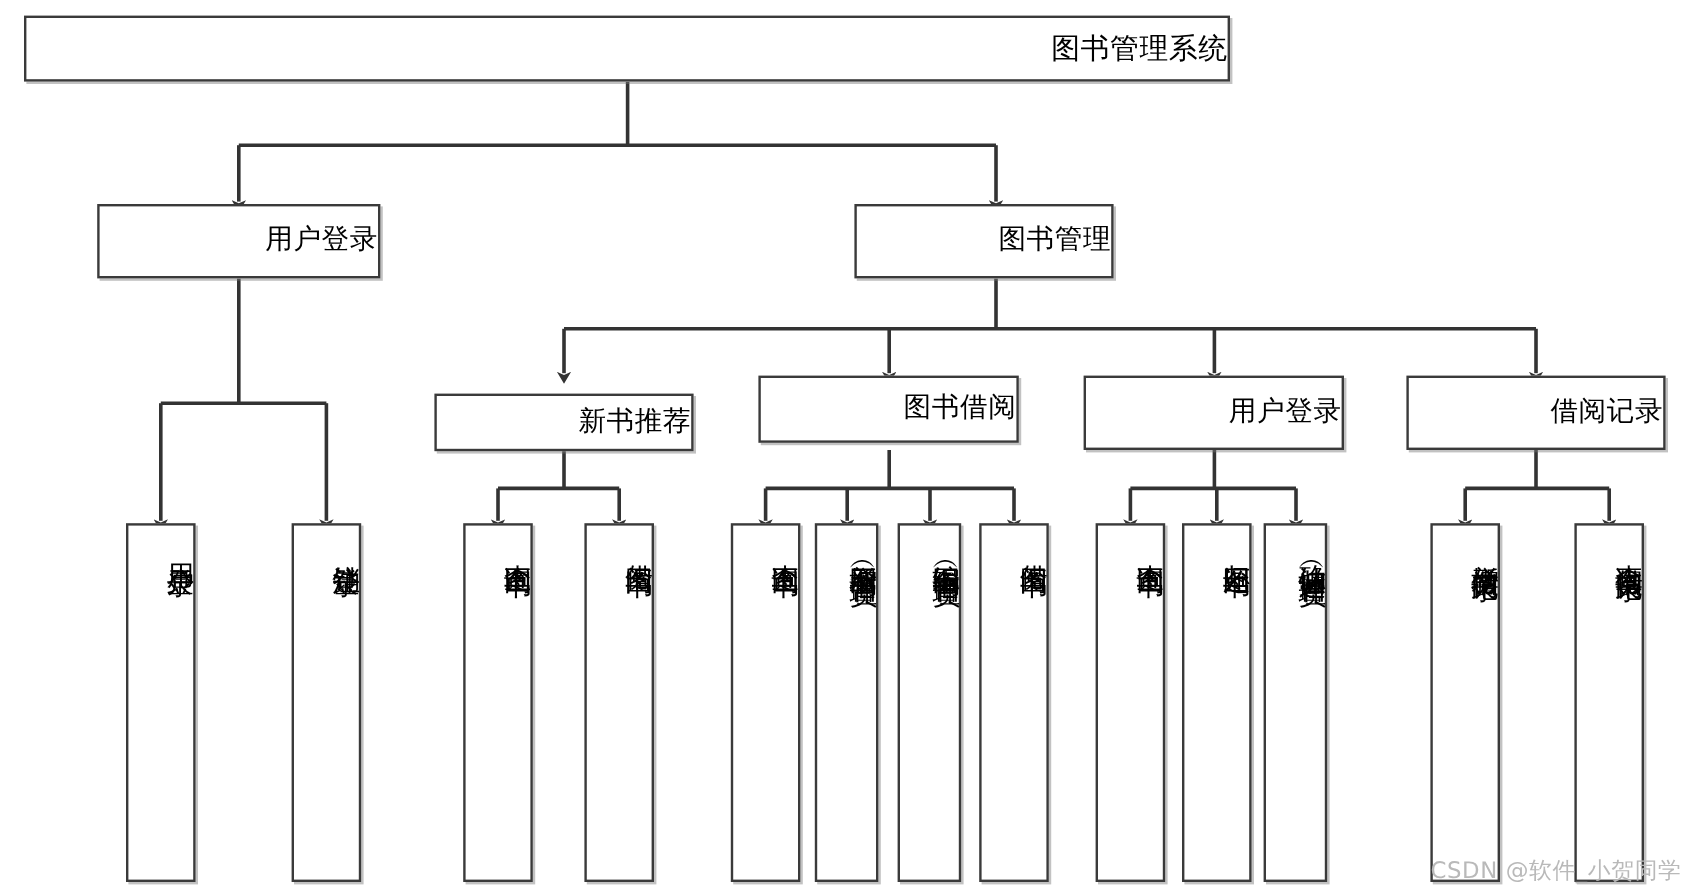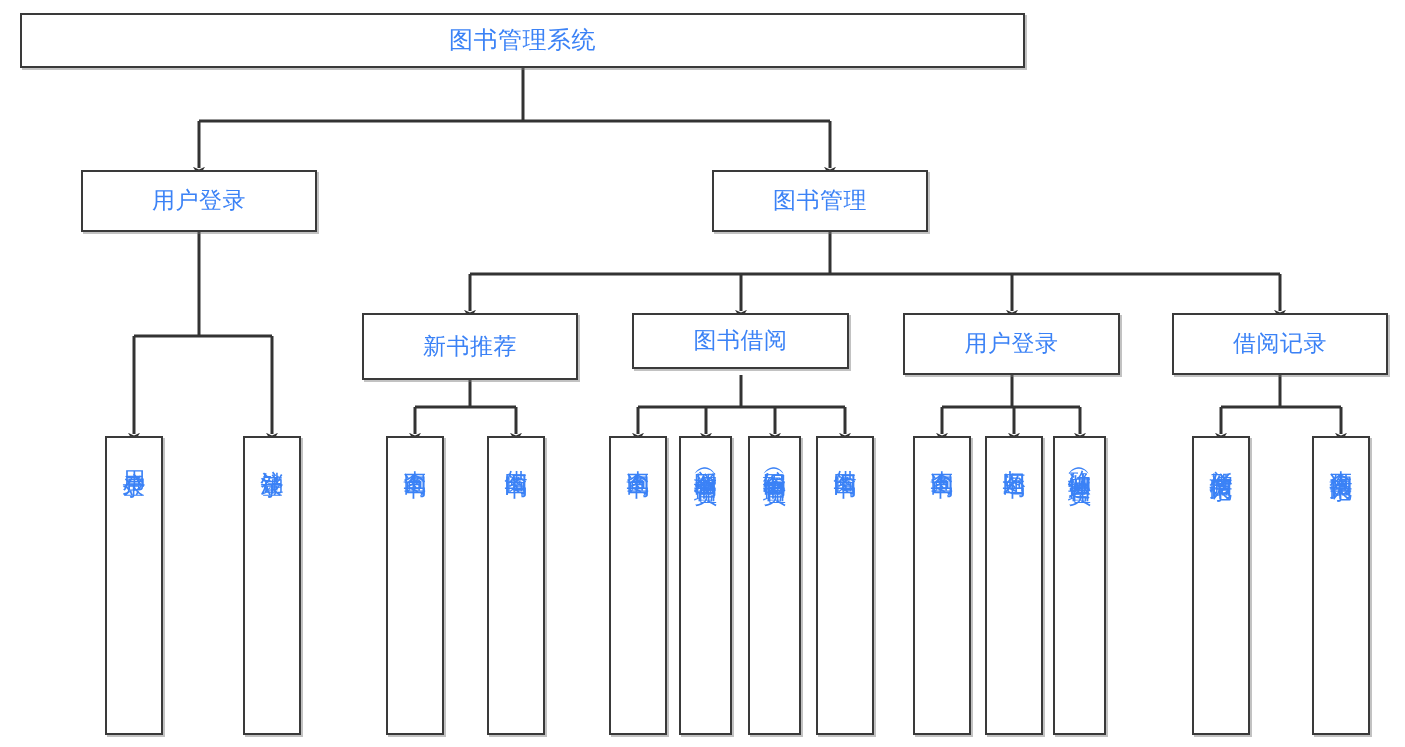--- a/index.html
+++ b/index.html
@@ -27,22 +27,22 @@
     pointer-events: none;
   }
   .node {
     position: absolute;
     box-sizing: border-box;
     background: #ffffff;
     border: 2px solid #3a3a3a;
     box-shadow: 2px 2px 0 rgba(120,120,120,0.45);
     display: flex;
     align-items: center;
-    justify-content: center;
-    color: #3b82f6;
+    justify-content: flex-end;
+    color: #000000;
     z-index: 3;
   }
   .node-label {
     display: block;
     line-height: 1.18;
     letter-spacing: 0.5px;
     white-space: pre;
   }
   .node.horiz .node-label {
     font-size: 23px;
@@ -123,21 +123,21 @@
   <div id="node-layer">
       <div class="node horiz root" style="left: 20px; top: 13px; width: 1005px; height: 55px;">
         <span class="node-label">图书管理系统</span>
       </div>
       <div class="node horiz" style="left: 81px; top: 170px; width: 236px; height: 62px;">
         <span class="node-label">用户登录</span>
       </div>
       <div class="node horiz" style="left: 712px; top: 170px; width: 216px; height: 62px;">
         <span class="node-label">图书管理</span>
       </div>
-      <div class="node horiz" style="left: 362px; top: 313px; width: 216px; height: 67px;">
+      <div class="node horiz" style="left: 362px; top: 328px; width: 216px; height: 48px;">
         <span class="node-label">新书推荐</span>
       </div>
       <div class="node horiz" style="left: 632px; top: 313px; width: 217px; height: 56px;">
         <span class="node-label">图书借阅</span>
       </div>
       <div class="node horiz" style="left: 903px; top: 313px; width: 217px; height: 62px;">
         <span class="node-label">用户登录</span>
       </div>
       <div class="node horiz" style="left: 1172px; top: 313px; width: 216px; height: 62px;">
         <span class="node-label">借阅记录</span>
@@ -176,13 +176,14 @@
         <span class="node-label">确认归还（管理员）</span>
       </div>
       <div class="node vert" style="left: 1192px; top: 436px; width: 58px; height: 299px;">
         <span class="node-label">新增借阅记录</span>
       </div>
       <div class="node vert" style="left: 1312px; top: 436px; width: 58px; height: 299px;">
         <span class="node-label">查询借阅记录</span>
       </div>
     </div>
 
+  <div class="watermark">CSDN @软件_小贺同学</div>
 </div>
 
 </body></html>

